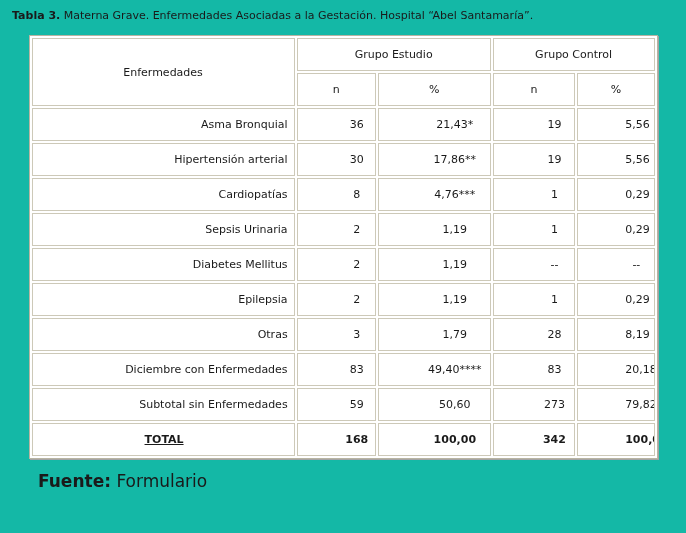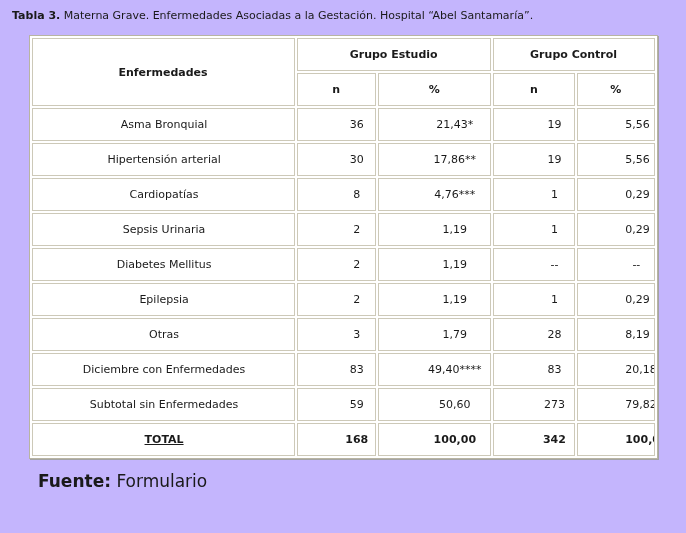--- a/index.html
+++ b/index.html
@@ -9,21 +9,21 @@
     background: #ffffff;
     width: 686px;
     height: 533px;
     font-family: "DejaVu Sans", "Liberation Sans", sans-serif;
     color: #000000;
   }
   .page {
     width: 686px;
     height: 533px;
     overflow: hidden;
-    background: #c4b5fd;
+    background: #14b8a6;
   }
   .title {
     margin: 0;
     padding: 7px 14px 9px 12px;
     font-size: 11px;
     line-height: 17px;
     color: #1a1a1a;
   }
   .title .title-bold { font-weight: bold; }
   .title .title-line2 { display: block; }
@@ -46,23 +46,23 @@
     border: 1px solid #cdc9b8;
     background: #ffffff;
     font-size: 11px;
     height: 31px;
     padding: 0 6px;
     text-align: center;
     vertical-align: middle;
     overflow: hidden;
     white-space: nowrap;
   }
-  th { font-weight: bold; color: #1a1a1a; }
+  th { font-weight: normal; color: #1a1a1a; }
   td { font-weight: normal; color: #1a1a1a; padding-left: 47px; }
-  td.rowlabel { text-align: center; padding-left: 8px; }
+  td.rowlabel { text-align: right; padding-left: 8px; }
   tr.total-row td { font-weight: bold; }
   tr.total-row td.rowlabel { text-align: center; text-decoration: underline; }
   .fuente {
     margin: 0;
     padding: 12px 0 0 38px;
     font-size: 17px;
     color: #1a1a1a;
   }
   .fuente .fuente-bold { font-weight: bold; }
 </style>

